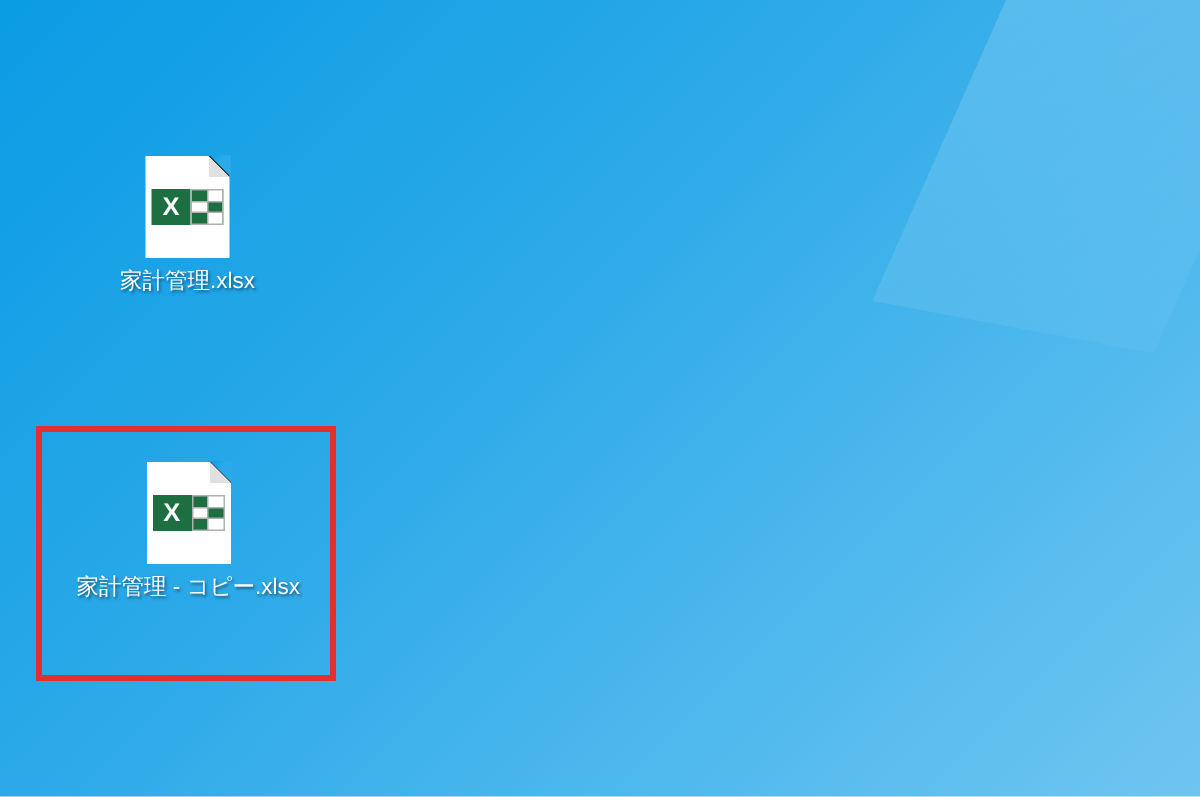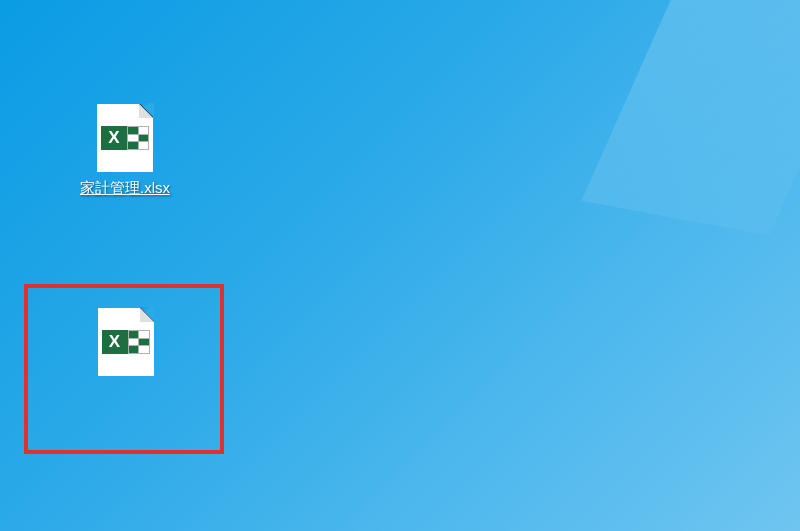--- a/index.html
+++ b/index.html
@@ -98,21 +98,20 @@
       background: #1d6f42;
     }
     .icon-label {
       color: #ffffff;
       font-size: 15px;
       text-align: center;
       text-shadow: 1px 1px 2px rgba(0,0,0,0.5);
       line-height: 1.3;
       word-break: break-all;
       max-width: 160px;
-      text-decoration: underline;
     }
     .highlight-box {
       position: absolute;
       border: 4px solid #e03030;
       pointer-events: none;
     }
     .icon-bg-cut {
       position: absolute;
       top: -1px;
       right: -1px;
@@ -155,15 +154,16 @@
     </div>
     <div class="excel-grid">
       <div class="cell green"></div>
         <div class="cell"></div>
       <div class="cell"></div>
         <div class="cell green"></div>
       <div class="cell green"></div>
         <div class="cell"></div>
     </div>
   </div>
+  <div class="icon-label">家計管理 - コピー.xlsx</div>
 </div>
 
 <div class="highlight-box" style="left:24px; top:284px; width:200px; height:170px;"></div>
 
 </body></html>

